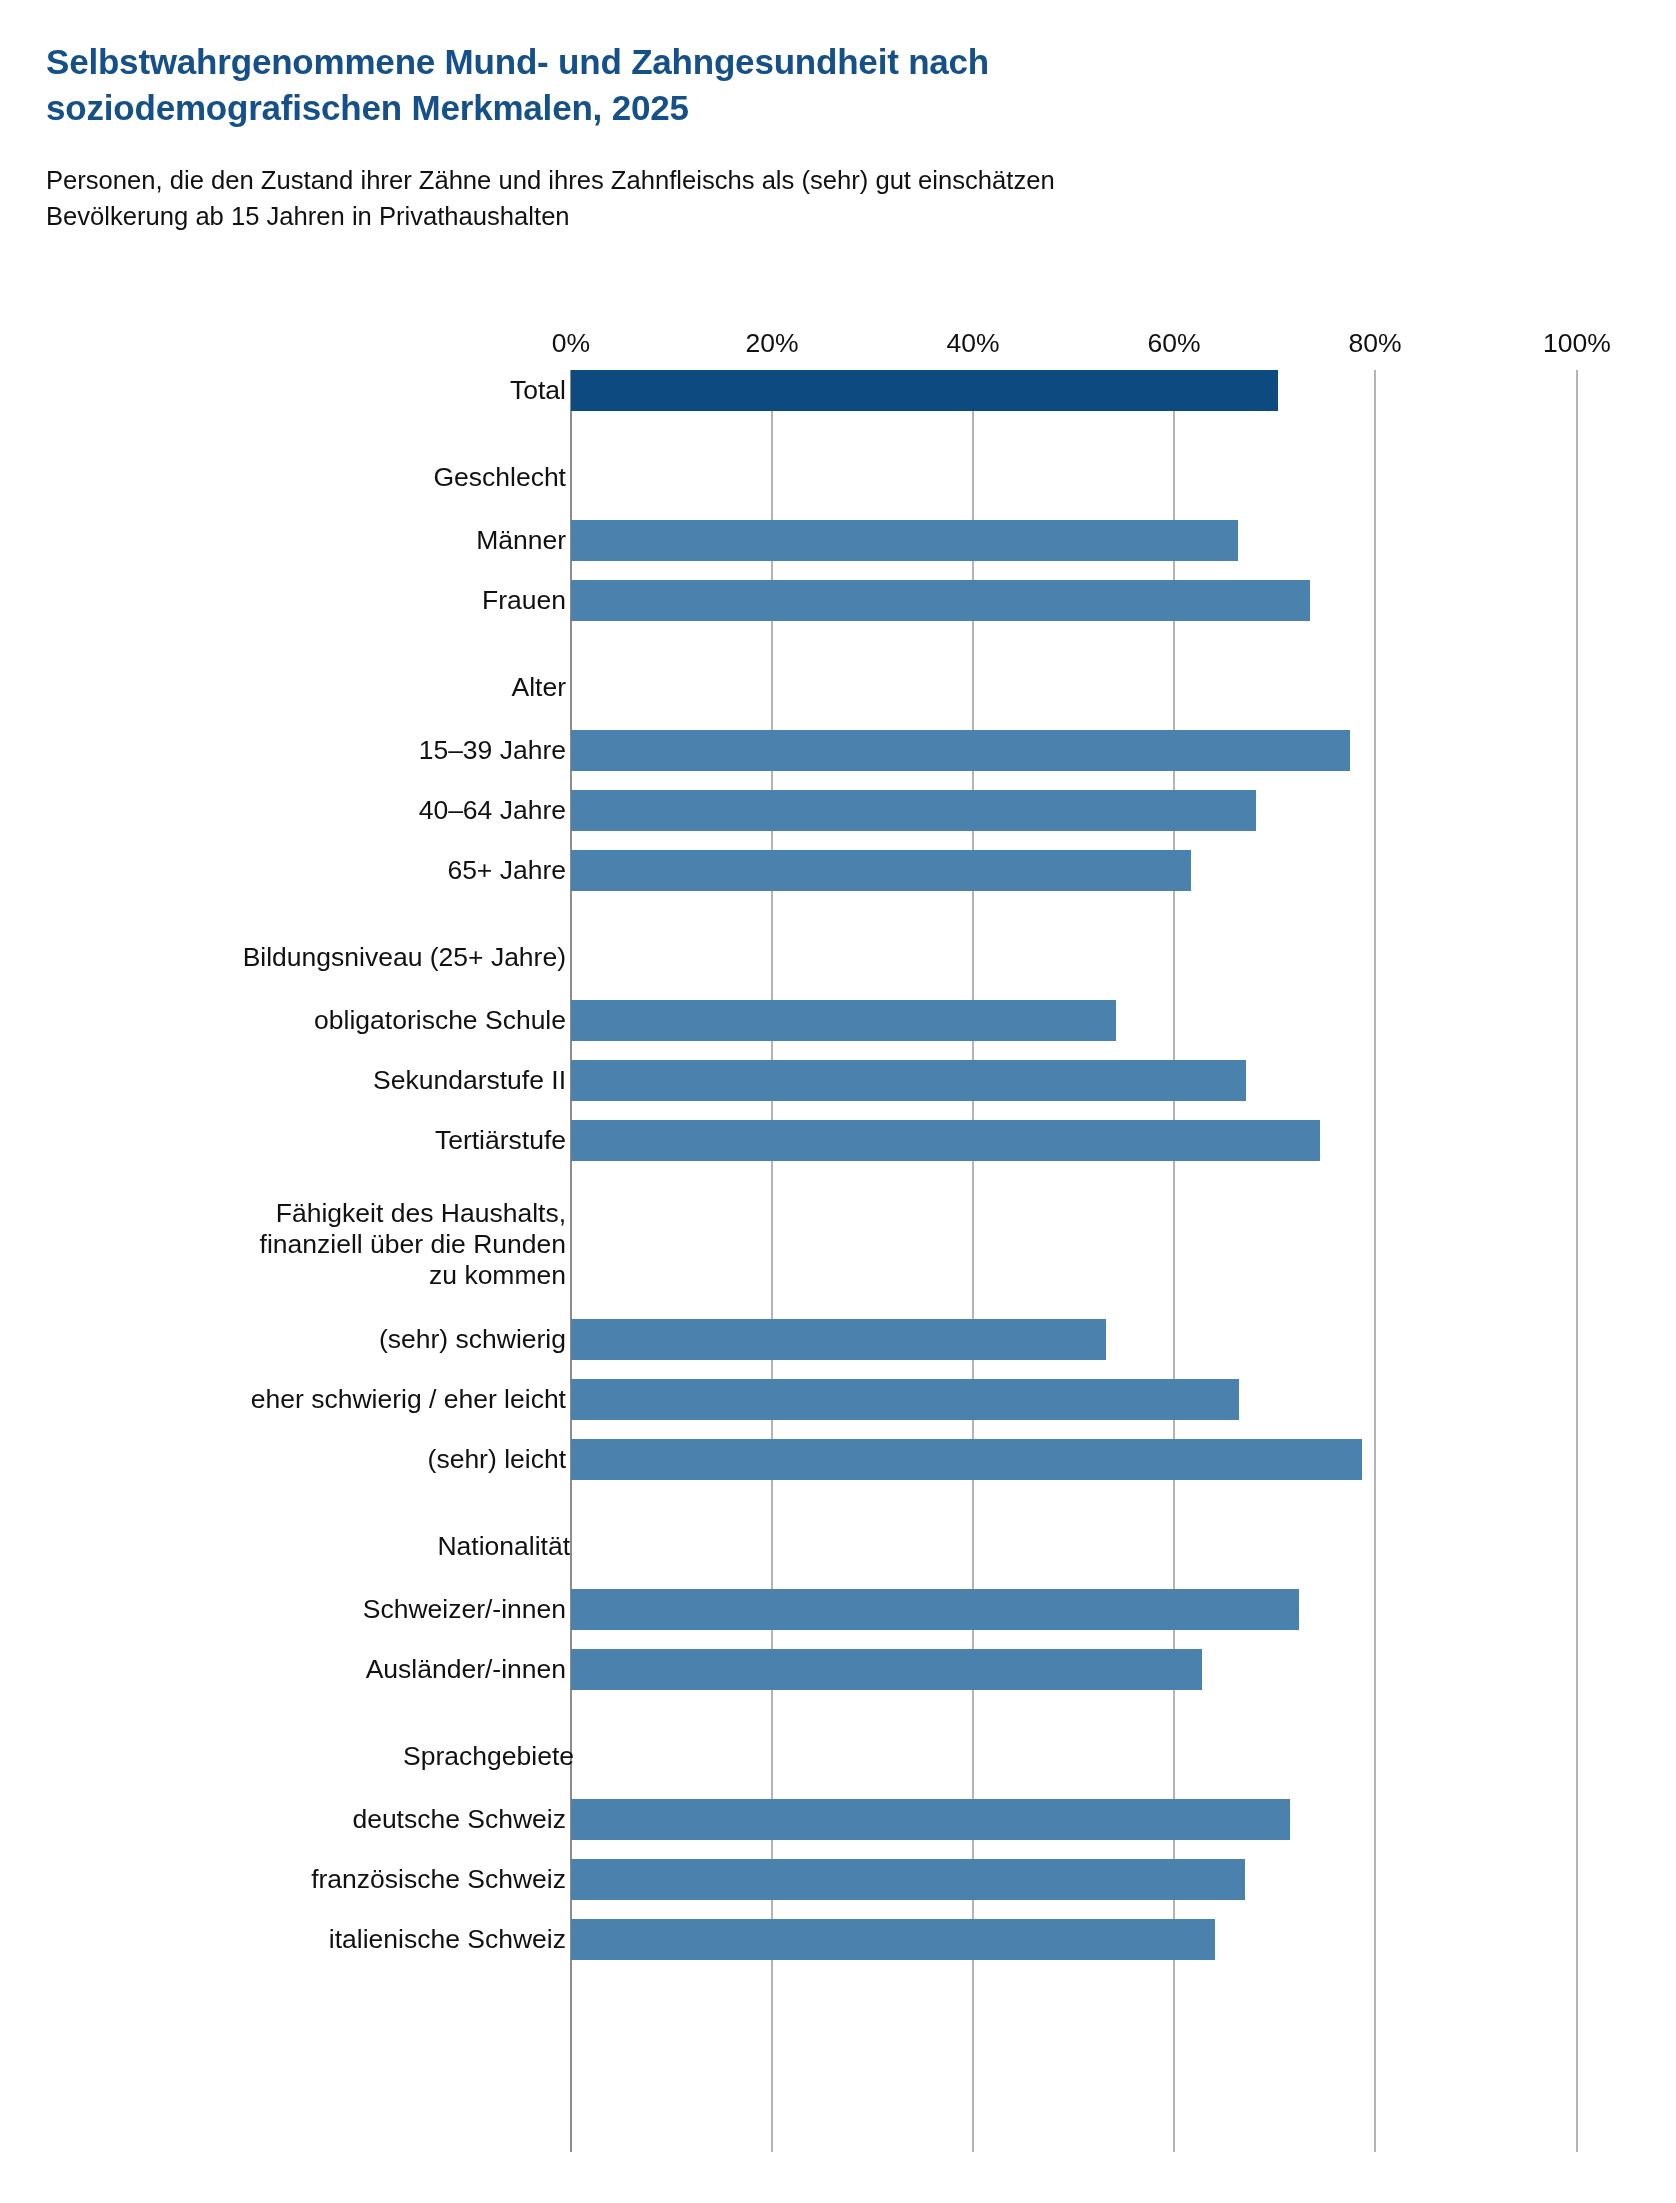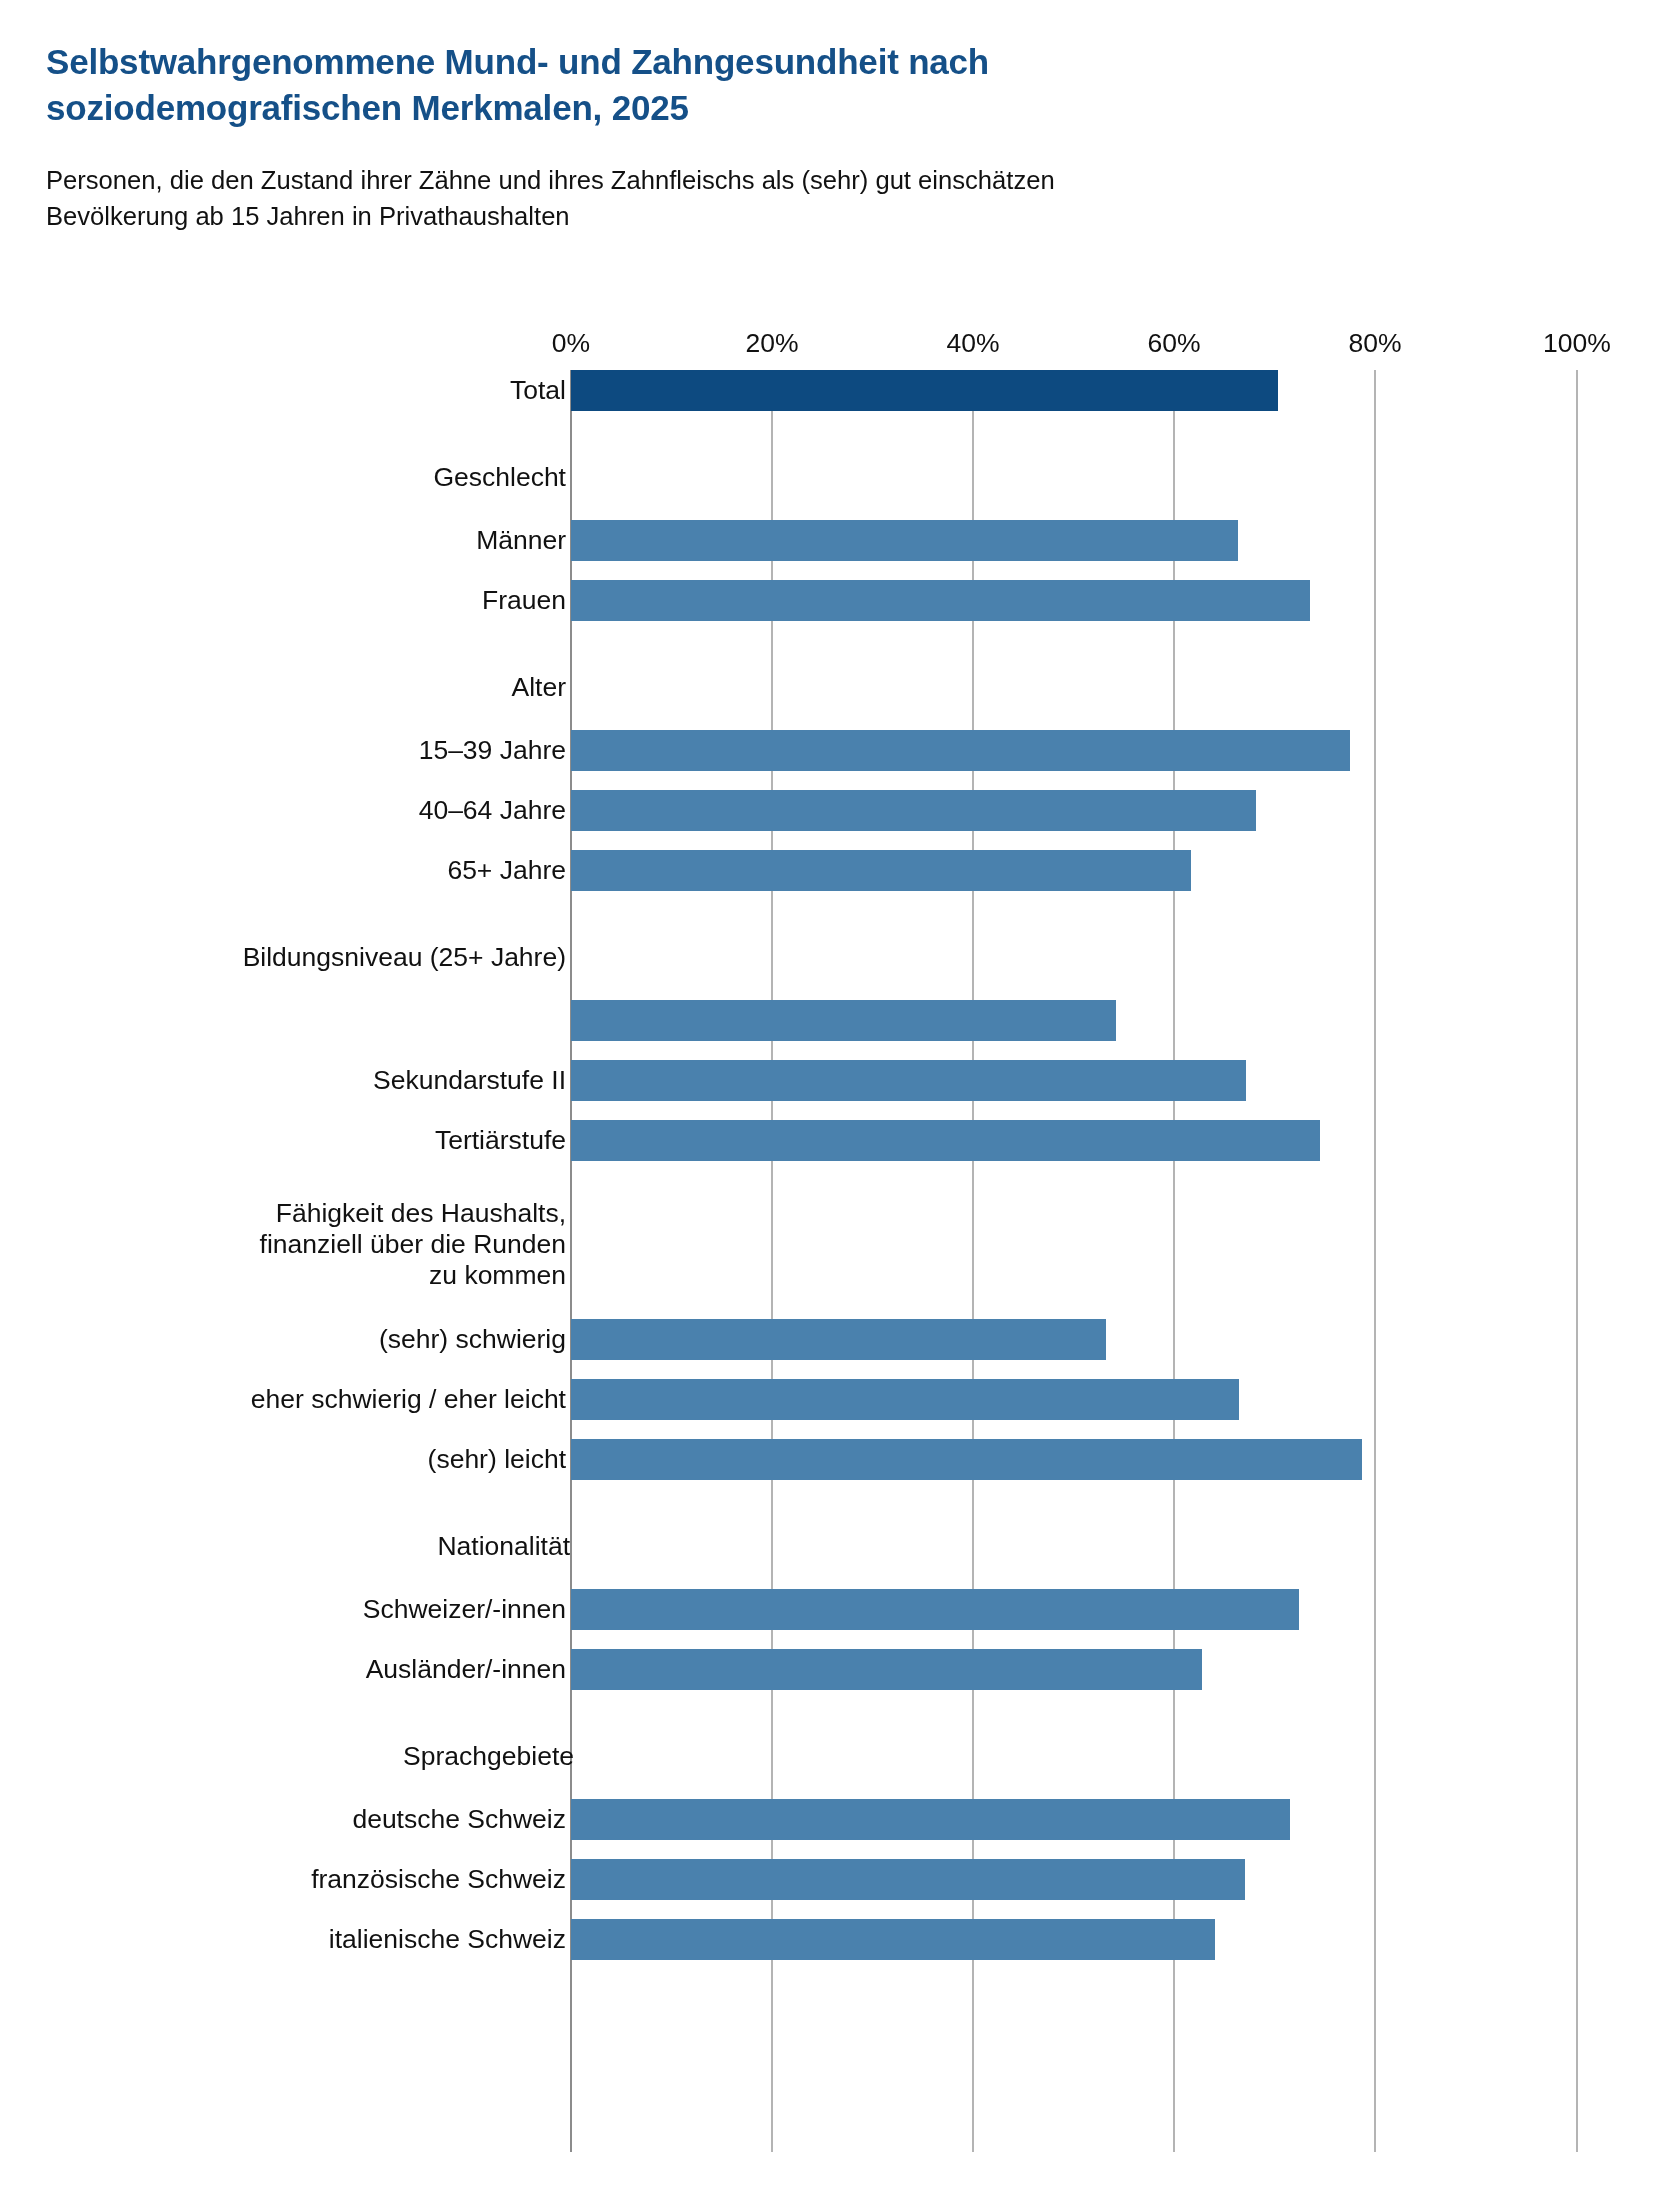--- a/index.html
+++ b/index.html
@@ -164,20 +164,21 @@
           <div class="bar" style="top: 0px; width: 685px;"></div>
         </div>
         <div class="row" style="position: absolute; left: 0px; top: 480px; height: 53px;">
           <div class="row-label" style="top: 5.3px;">65+ Jahre</div>
           <div class="bar" style="top: 0px; width: 620px;"></div>
         </div>
         <div class="row group" style="position: absolute; left: 0px; top: 572px; height: 53px;">
           <div class="row-label" style="top: 0px;">Bildungsniveau (25+ Jahre)</div>
         </div>
         <div class="row" style="position: absolute; left: 0px; top: 630px; height: 53px;">
+          <div class="row-label" style="top: 5.3px;">obligatorische Schule</div>
           <div class="bar" style="top: 0px; width: 545px;"></div>
         </div>
         <div class="row" style="position: absolute; left: 0px; top: 690px; height: 53px;">
           <div class="row-label" style="top: 5.3px;">Sekundarstufe II</div>
           <div class="bar" style="top: 0px; width: 675px;"></div>
         </div>
         <div class="row" style="position: absolute; left: 0px; top: 750px; height: 53px;">
           <div class="row-label" style="top: 5.3px;">Tertiärstufe</div>
           <div class="bar" style="top: 0px; width: 749px;"></div>
         </div>

